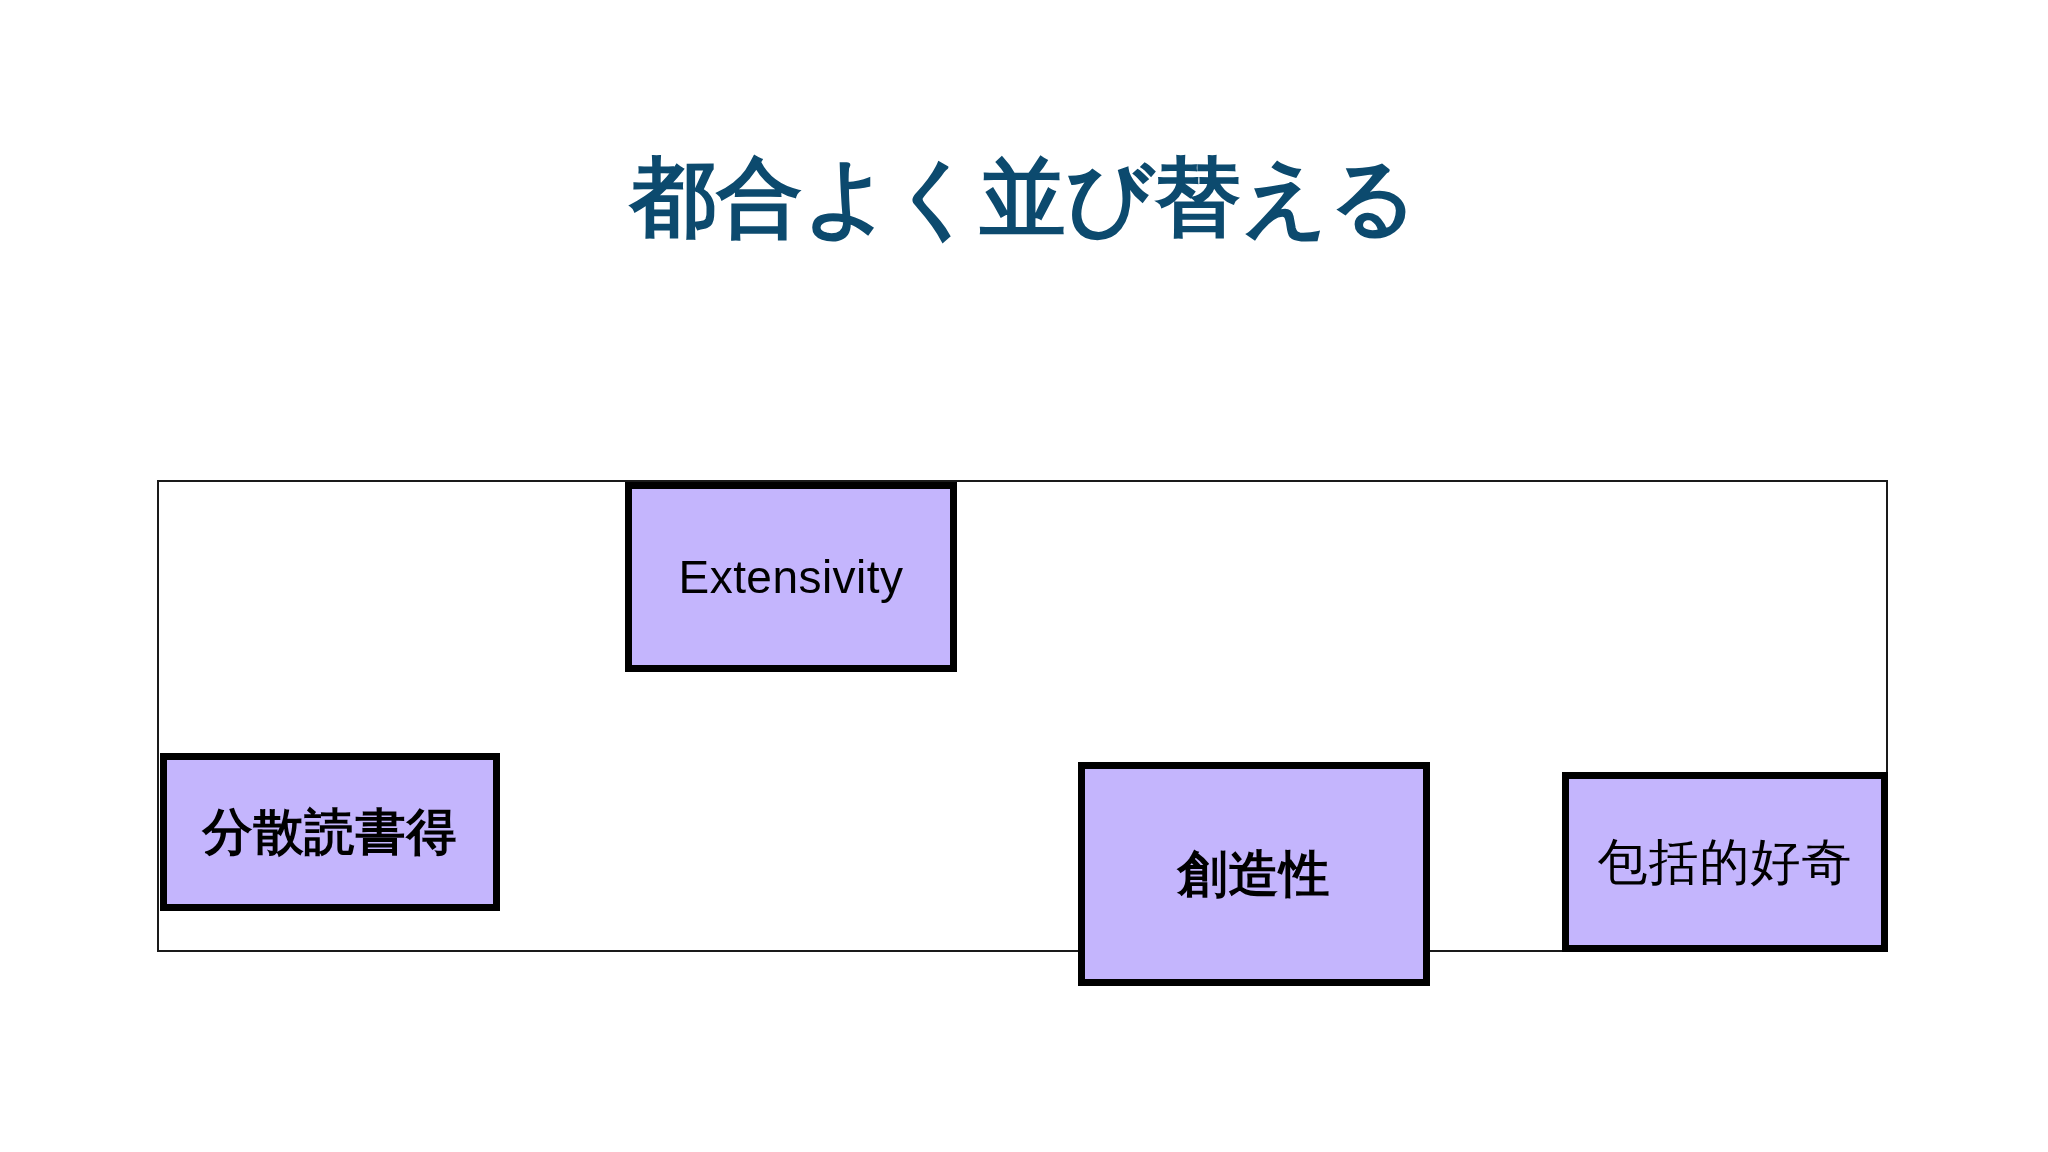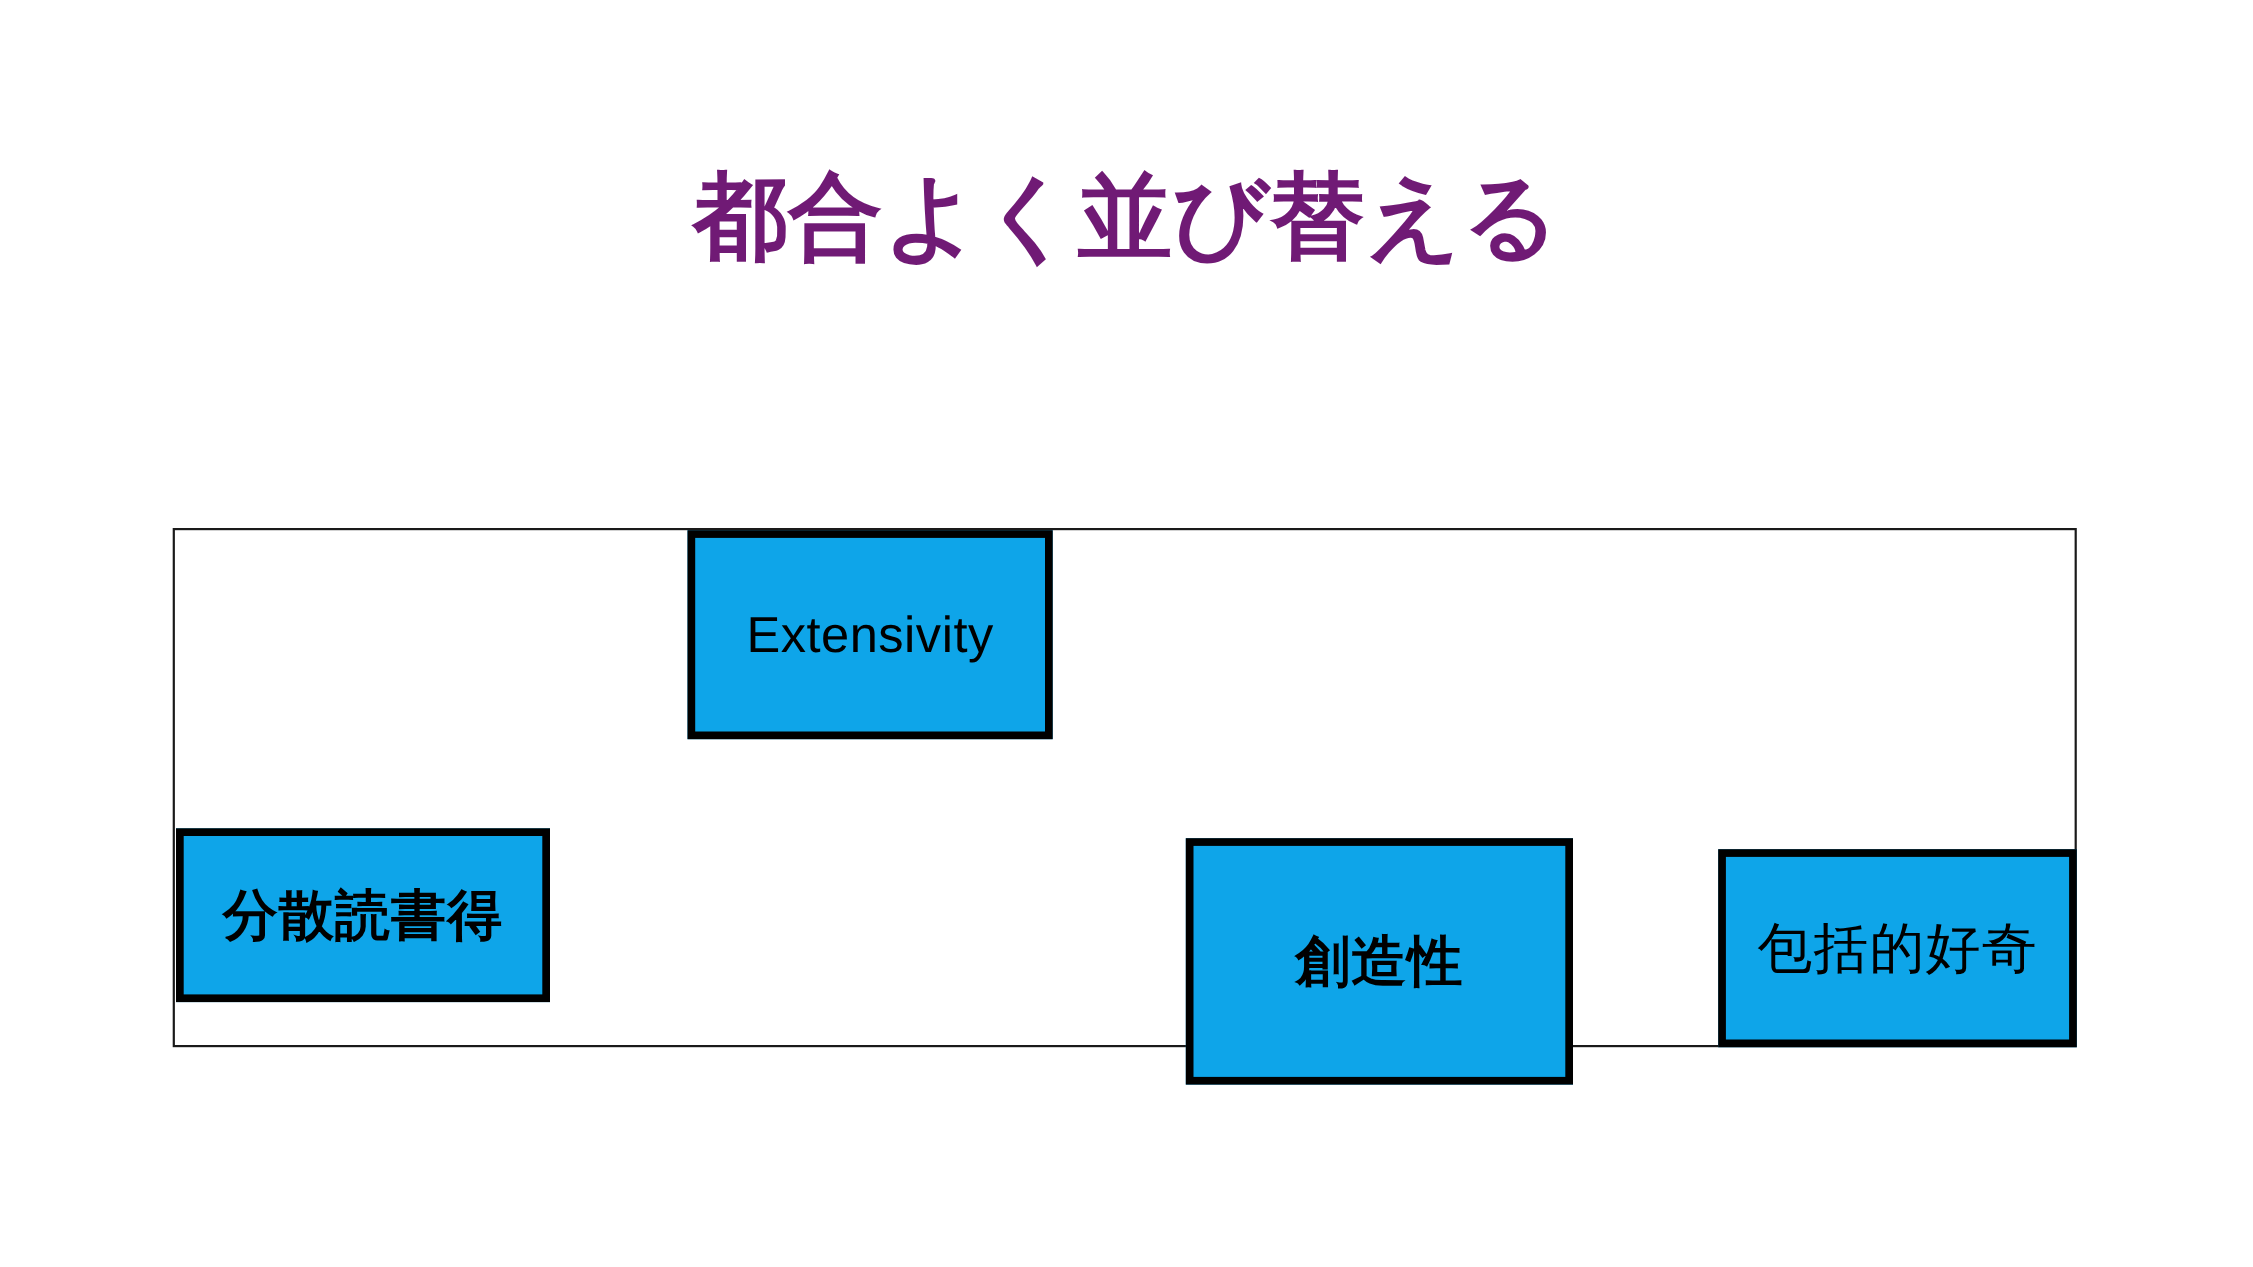--- a/index.html
+++ b/index.html
@@ -32,21 +32,21 @@
     top: 150px;
     width: 2048px;
     text-align: center;
     line-height: 1.10;
   }
   .title-line {
     display: block;
     font-weight: 700;
     font-size: 84px;
     letter-spacing: 0.005em;
-    color: #701a75;
+    color: #0c4a6e;
     white-space: nowrap;
   }
   .title-line-1 { font-size: 86px; }
   .title-line-2 { font-size: 86px; }
 
   
   .diagram-frame {
     position: absolute;
     left: 157px;
     top: 480px;
@@ -55,21 +55,21 @@
     border: 2px solid #1a1a1a;
     box-sizing: border-box;
     background: transparent;
   }
 
   
   .node {
     position: absolute;
     box-sizing: border-box;
     border: 7px solid #000000;
-    background: #0ea5e9;
+    background: #c4b5fd;
     display: flex;
     align-items: center;
     justify-content: center;
     text-align: center;
   }
   .node-label {
     display: block;
     color: #000000;
     white-space: nowrap;
   }

